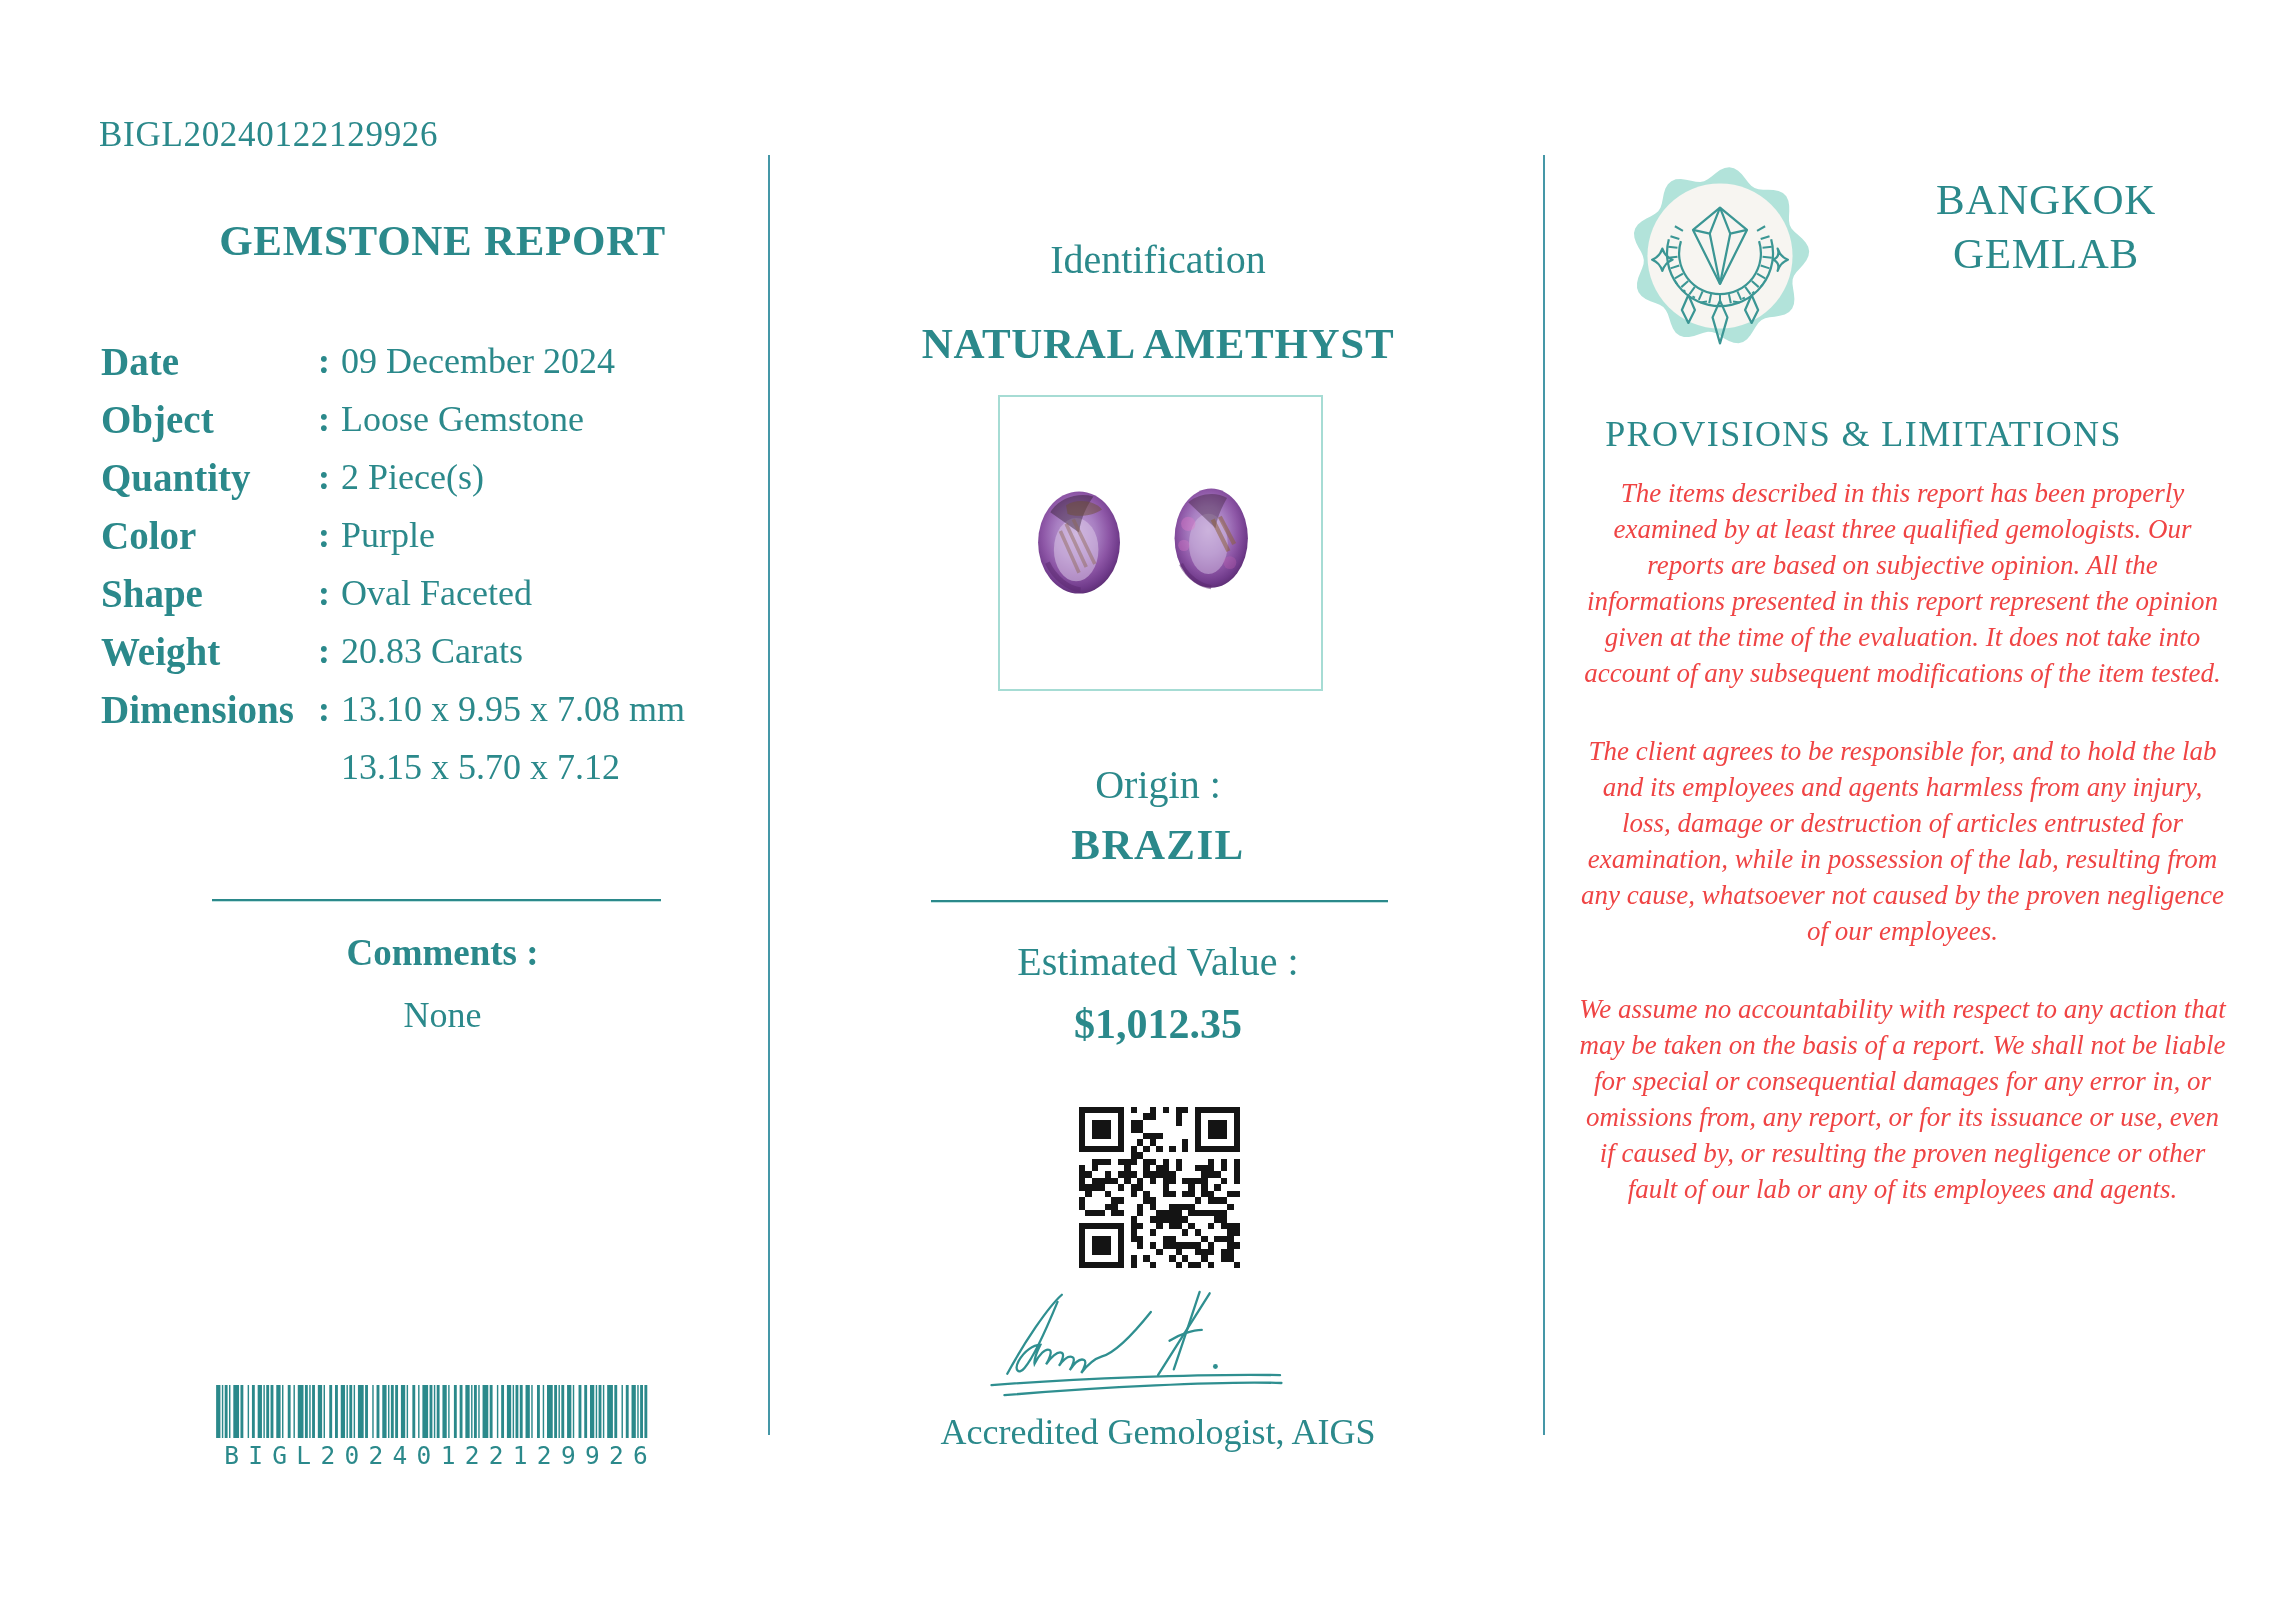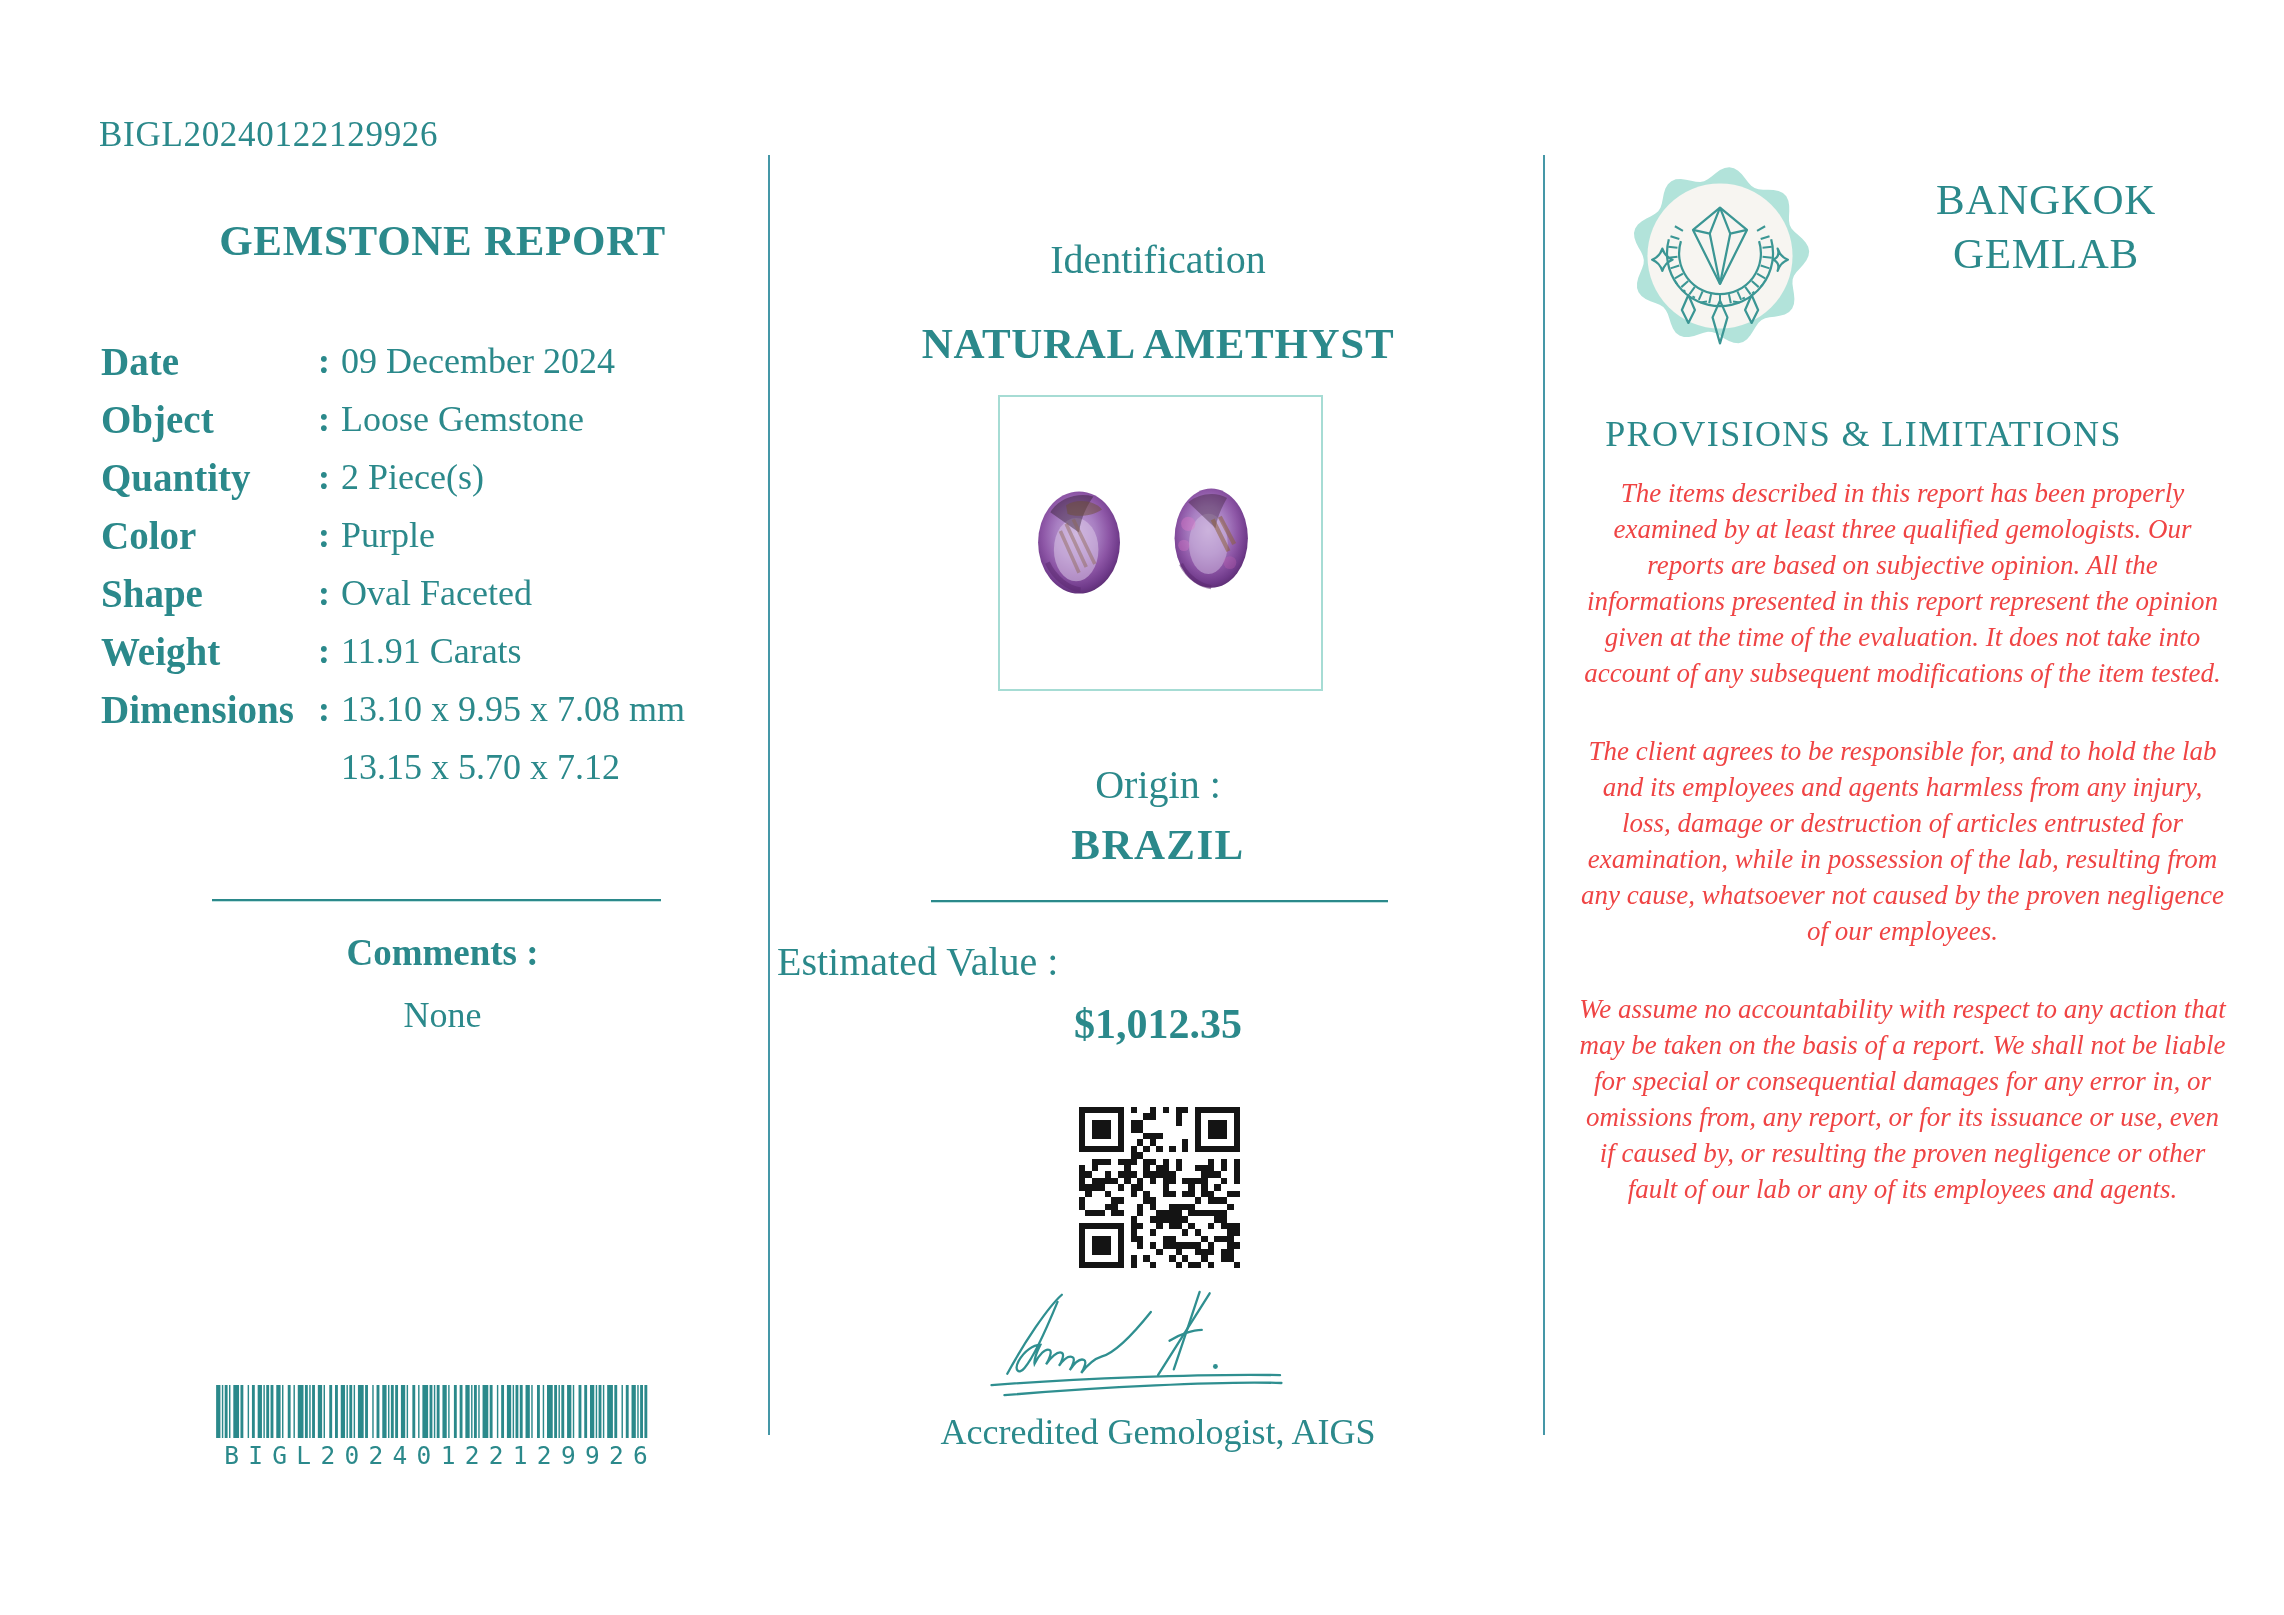--- a/index.html
+++ b/index.html
@@ -25,21 +25,21 @@
   .comments-label{left:101px;top:931px;width:683px;text-align:center;font-size:37px;font-weight:bold;}
   .comments-value{left:101px;top:994px;width:683px;text-align:center;font-size:36px;}
   .barcode-wrap{left:214px;top:1385px;width:444px;}
   .barcode-text{left:214px;top:1441px;width:444px;text-align:center;font-family:"DejaVu Sans Mono",monospace;font-size:24.5px;letter-spacing:9.3px;text-indent:9.3px;}
   
   .ident-heading{left:777px;top:236px;width:762px;text-align:center;font-size:40px;}
   .stone-name{left:777px;top:319px;width:762px;text-align:center;font-size:43px;font-weight:bold;letter-spacing:0.7px;}
   .gem-box{left:998px;top:395px;width:325px;height:296px;border:2.9px solid #a6dcd4;box-sizing:border-box;background:#fff;}
   .origin-label{left:777px;top:761px;width:762px;text-align:center;font-size:40px;}
   .origin-value{left:777px;top:820px;width:762px;text-align:center;font-size:43px;font-weight:bold;letter-spacing:1.4px;}
-  .est-label{left:777px;top:938px;width:762px;text-align:left;font-size:40px;}
+  .est-label{left:777px;top:938px;width:762px;text-align:center;font-size:40px;}
   .est-value{left:777px;top:1000px;width:762px;text-align:center;font-size:42px;font-weight:bold;}
   .qr-wrap{left:1079px;top:1107px;width:161px;height:161px;}
   .signature-wrap{left:987px;top:1289px;width:309px;height:122px;}
   .gemologist{left:777px;top:1411px;width:762px;text-align:center;font-size:36px;}
   
   .logo-wrap{left:1627px;top:163px;width:186px;height:186px;}
   .lab-name{left:1848px;top:173px;width:396px;text-align:center;font-size:43px;line-height:54px;letter-spacing:0.7px;}
   .prov-title{left:1576px;top:413px;width:575px;text-align:center;font-size:36px;letter-spacing:1.4px;}
   .prov-paragraphs{left:1579px;top:475px;width:647px;text-align:center;}
   .prov-paragraphs p{margin:0 0 42px 0;font-style:italic;font-size:27px;line-height:36px;color:#ef4444;}
@@ -75,21 +75,21 @@
       <span class="fvalue">Purple</span>
     </div>
     <div class="field-row">
       <span class="flabel">Shape</span>
       <span class="fcolon">:</span>
       <span class="fvalue">Oval Faceted</span>
     </div>
     <div class="field-row">
       <span class="flabel">Weight</span>
       <span class="fcolon">:</span>
-      <span class="fvalue">11.91 Carats</span>
+      <span class="fvalue">20.83 Carats</span>
     </div>
     <div class="field-row">
       <span class="flabel">Dimensions</span>
       <span class="fcolon">:</span>
       <span class="fvalue">13.10 x 9.95 x 7.08 mm</span>
     </div>
     <div class="field-row">
       <span class="flabel"></span>
       <span class="fcolon"></span>
       <span class="fvalue">13.15 x 5.70 x 7.12</span>

